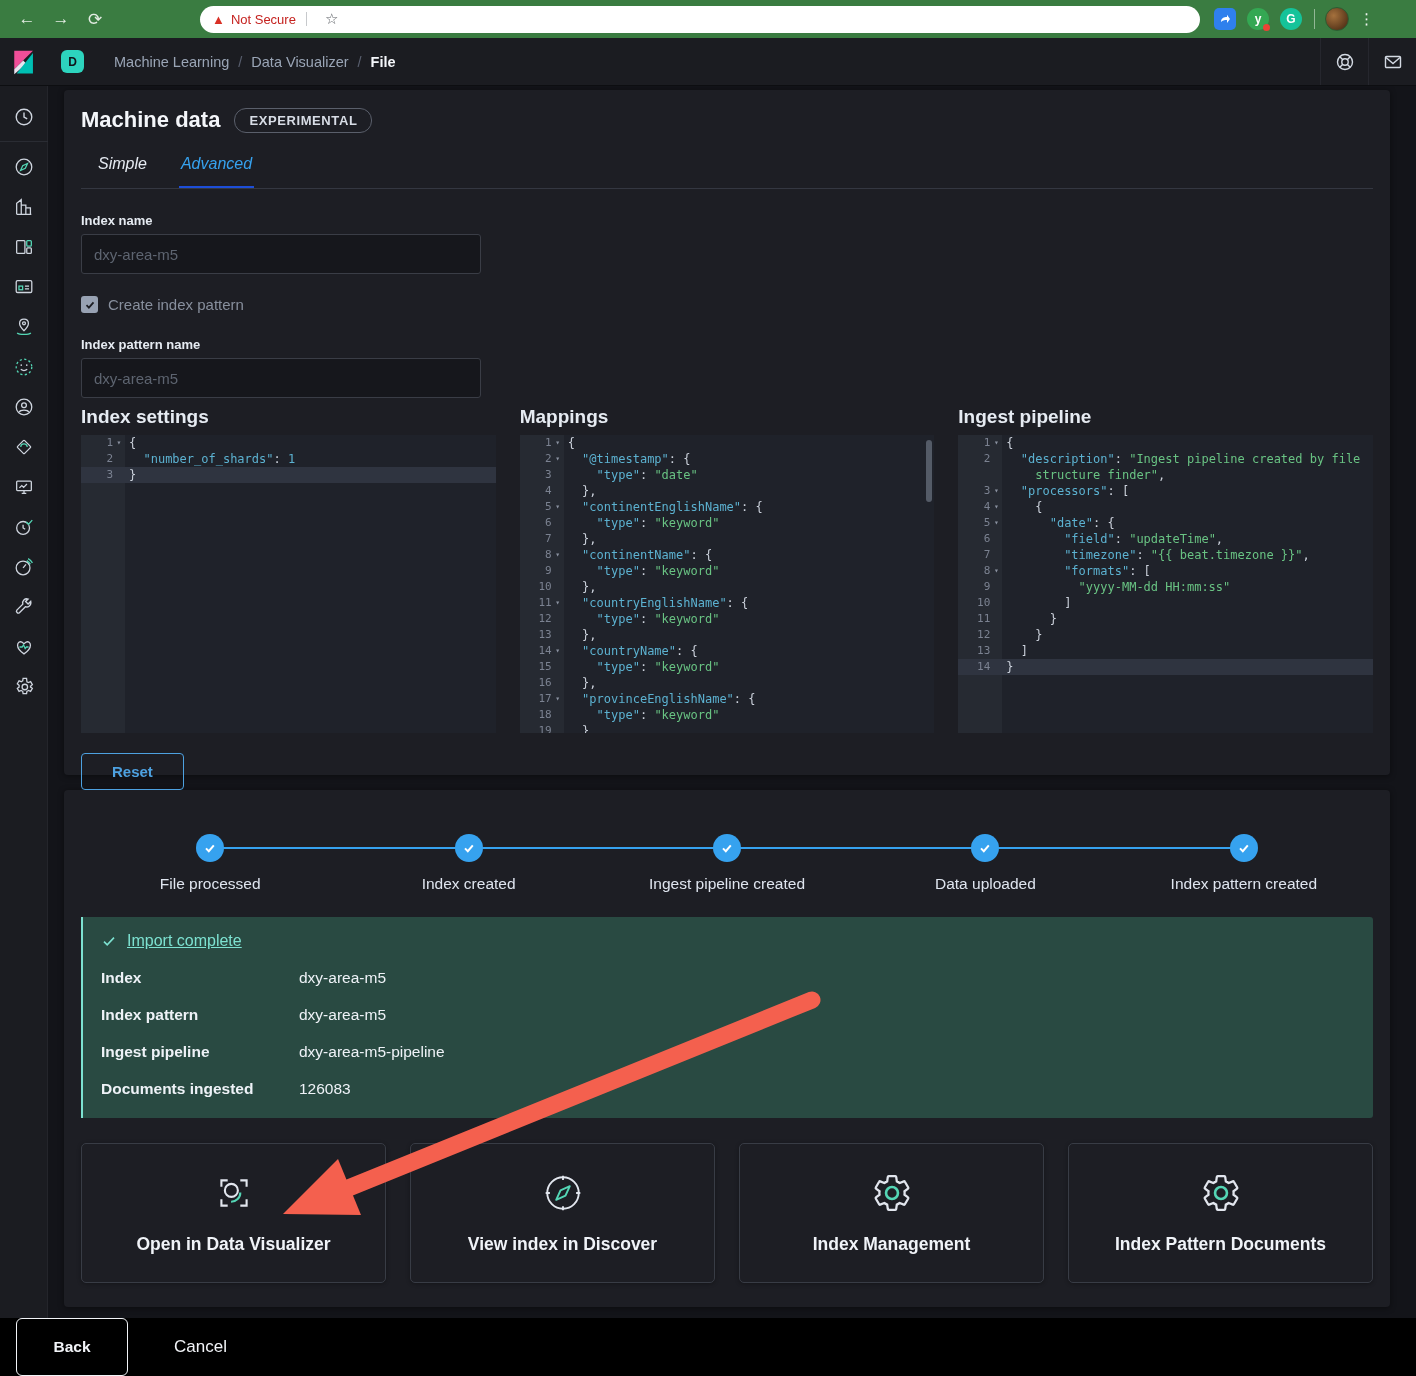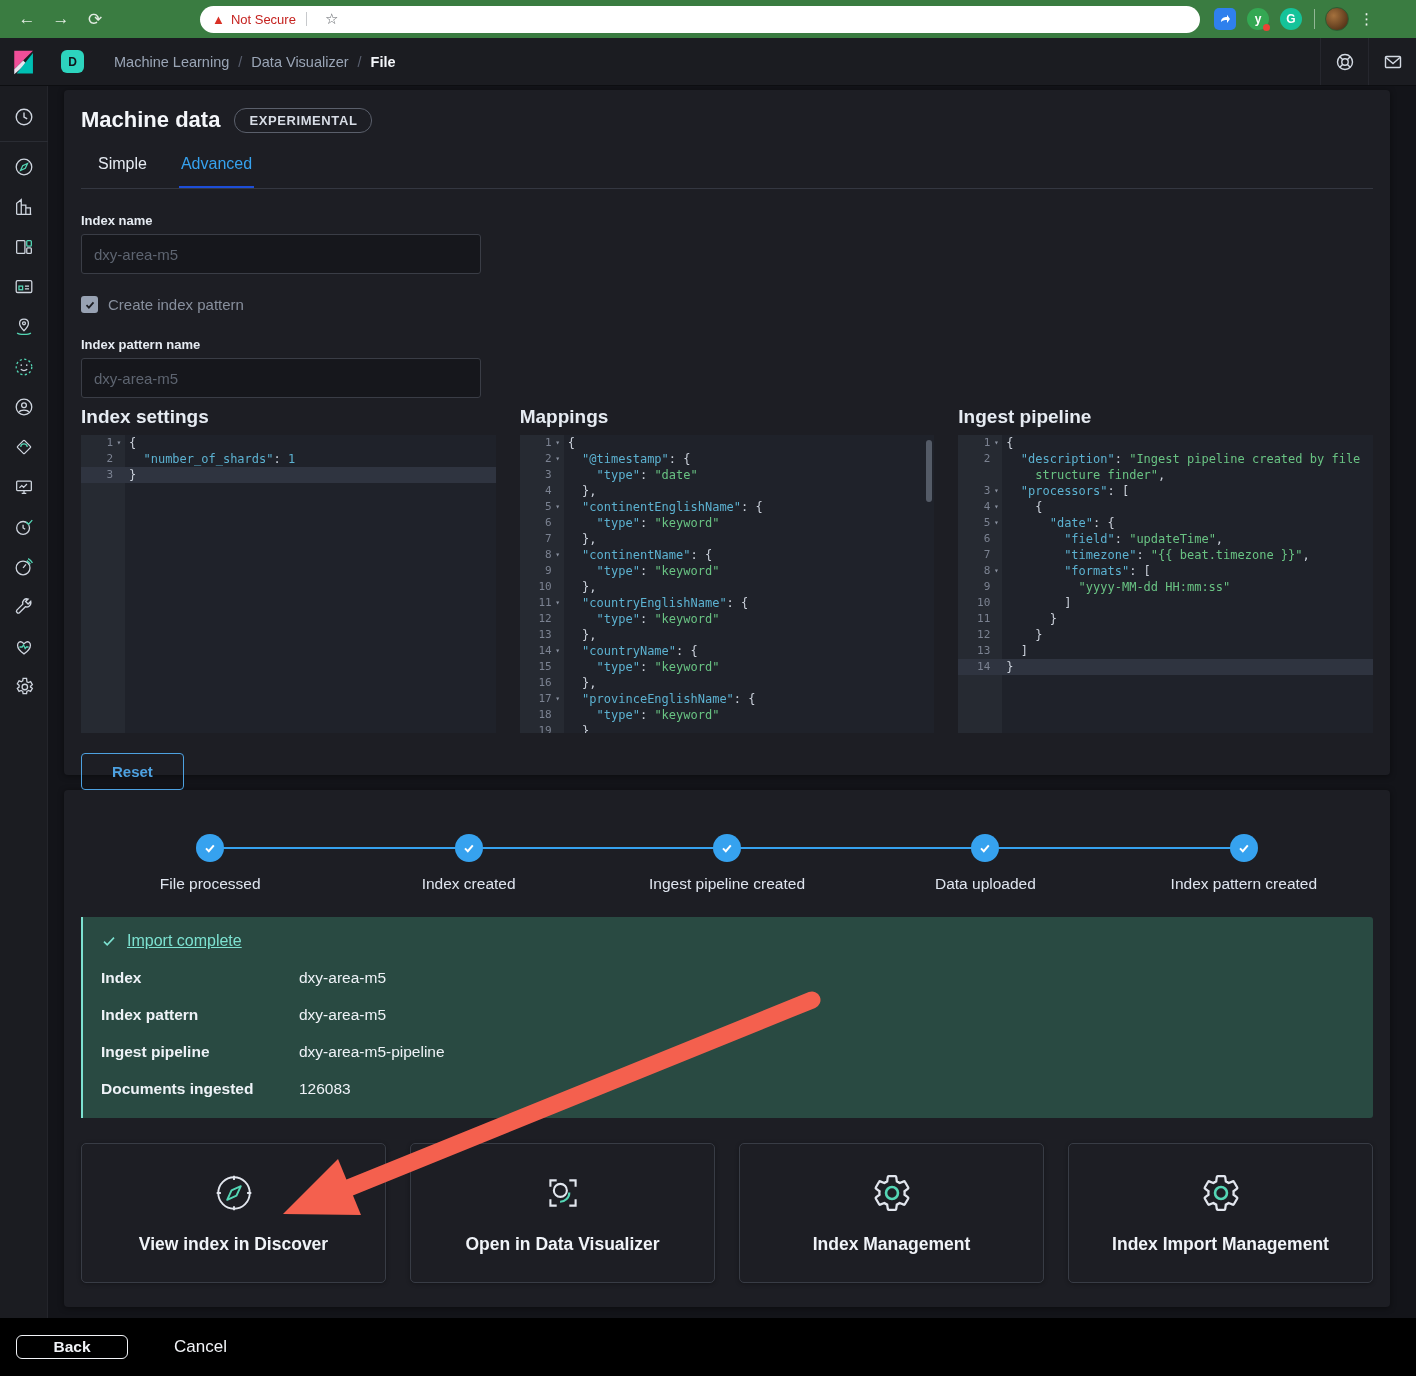--- a/index.html
+++ b/index.html
@@ -56,21 +56,21 @@
     padding:4px 26px 0 16px; overflow:hidden; }
   .panel { background:#1d1e24; border-radius:4px; box-shadow:0 1px 6px rgba(0,0,0,.45); }
   .p1 { height:685px; padding:17px 17px 0; }
   .p2 { height:517px; margin-top:15px; padding:16px 17px 0; }
 
   .title-row { display:flex; align-items:center; gap:14px; }
   .h1 { color:#f4f6fa; font-size:22px; font-weight:bold; }
   .badge { border:1px solid #5a5f6b; color:#d8dde6; border-radius:12px; font-size:13px; font-weight:bold;
     letter-spacing:.6px; padding:4px 14px; }
 
-  .tabs { margin-top:14px; border-bottom:1px solid #343741; display:flex; gap:30px; padding-left:15px; }
+  .tabs { margin-top:14px; border-bottom:1px solid #343741; display:flex; gap:30px; padding-left:15px;font-style:italic; }
   .tab { font-size:16px; color:#e6ebf2; padding:8px 2px 13px; cursor:pointer; }
   .tab.active { color:#36a2ef; border-bottom:2px solid #1d4ed8; }
 
   .flabel { margin-top:24px; color:#e6ebf2; font-size:13px; font-weight:bold; }
   .finput { margin-top:6px; width:400px; height:40px; background:#16171c; border:1px solid #3a3d46;
     border-radius:3px; color:#e6ebf2; font-size:15px; padding:0 12px; outline:none;
     font-family:"Liberation Sans", sans-serif; }
   .finput::placeholder { color:#5d6470; }
 
   .chk-row { margin-top:22px; display:flex; align-items:center; gap:10px; cursor:pointer; }
@@ -116,21 +116,21 @@
   
   .cards { margin-top:25px; display:grid; grid-template-columns:repeat(4,1fr); gap:24px; }
   .card { height:140px; background:#1d1e24; border:1px solid #383c45; border-radius:5px;
     display:flex; flex-direction:column; align-items:center; justify-content:center; gap:16px;
     cursor:pointer; box-shadow:0 1px 4px rgba(0,0,0,.3); }
   .card-lbl { color:#f0f3f8; font-size:17.5px; font-weight:bold; }
 
   
   .footer { position:absolute; left:0; right:0; bottom:0; height:58px; background:#000;
     display:flex; align-items:center; padding:0 16px; }
-  .back-btn { width:112px; height:24px; background:transparent; border:1px solid #f2f4f8; border-radius:6px;
+  .back-btn { width:112px; height:58px; background:transparent; border:1px solid #f2f4f8; border-radius:6px;
     color:#f2f4f8; font-size:15.5px; font-weight:bold; cursor:pointer; font-family:"Liberation Sans", sans-serif; }
   .cancel { margin-left:46px; color:#f2f4f8; font-size:17px; cursor:pointer; }
 
   .arrow-overlay { position:absolute; inset:0; pointer-events:none; z-index:50; }
   svg.ic { display:block; }
 </style>
 </head>
 <body>
 
 <div class="page">
@@ -673,47 +673,47 @@
             <div class="res-row">
               <div class="res-label">Documents ingested</div>
               <div class="res-value">126083</div>
             </div>
           </div>
       </div>
 
       <div class="cards" id="cards">
           <div class="card">
             <div><svg width="42" height="42" viewBox="0 0 40 40" fill="none">
+                <path d="M8 14V8h6M26 8h6v6M32 26v6h-6M14 32H8v-6" stroke="#e2e6ee" stroke-width="2"></path>
+                <circle cx="17.5" cy="17.5" r="6.2" stroke="#e2e6ee" stroke-width="2"></circle>
+                <path d="M26 19.5a8.6 8.6 0 0 1-8.8 8.8" stroke="#54d6b5" stroke-width="2"></path>
+              </svg></div>
+            <div class="card-lbl">Open in Data Visualizer</div>
+          </div>
+          <div class="card">
+            <div><svg width="42" height="42" viewBox="0 0 40 40" fill="none">
                 <circle cx="20" cy="20" r="15" stroke="#e2e6ee" stroke-width="1.8"></circle>
                 <path d="M20 3.5v4M36.5 20h-4M20 36.5v-4M3.5 20h4" stroke="#e2e6ee" stroke-width="1.8"></path>
                 <polygon points="13.5,26.5 17.6,17.6 26.5,13.5 22.4,22.4" stroke="#54d6b5" stroke-width="1.8" stroke-linejoin="round"></polygon>
               </svg></div>
             <div class="card-lbl">View index in Discover</div>
-          </div>
-          <div class="card">
-            <div><svg width="42" height="42" viewBox="0 0 40 40" fill="none">
-                <path d="M8 14V8h6M26 8h6v6M32 26v6h-6M14 32H8v-6" stroke="#e2e6ee" stroke-width="2"></path>
-                <circle cx="17.5" cy="17.5" r="6.2" stroke="#e2e6ee" stroke-width="2"></circle>
-                <path d="M26 19.5a8.6 8.6 0 0 1-8.8 8.8" stroke="#54d6b5" stroke-width="2"></path>
-              </svg></div>
-            <div class="card-lbl">Open in Data Visualizer</div>
           </div>
           <div class="card">
             <div><svg width="42" height="42" viewBox="0 0 24 24" fill="none">
                 <path d="M19.14 12.94c.04-.3.06-.61.06-.94 0-.32-.02-.64-.07-.94l2.03-1.58c.18-.14.23-.41.12-.61l-1.92-3.32c-.12-.22-.37-.29-.59-.22l-2.39.96c-.5-.38-1.03-.7-1.62-.94l-.36-2.54c-.04-.24-.24-.41-.48-.41h-3.84c-.24 0-.43.17-.47.41l-.36 2.54c-.59.24-1.13.57-1.62.94l-2.39-.96c-.22-.08-.47 0-.59.22L2.74 8.87c-.12.21-.08.47.12.61l2.03 1.58c-.05.3-.09.63-.09.94s.02.64.07.94l-2.03 1.58c-.18.14-.23.41-.12.61l1.92 3.32c.12.22.37.29.59.22l2.39-.96c.5.38 1.03.7 1.62.94l.36 2.54c.05.24.24.41.48.41h3.84c.24 0 .44-.17.47-.41l.36-2.54c.59-.24 1.13-.56 1.62-.94l2.39.96c.22.08.47 0 .59-.22l1.92-3.32c.12-.22.07-.47-.12-.61l-2.01-1.58z" stroke="#e2e6ee" stroke-width="1.3"></path>
                 <circle cx="12" cy="12" r="3.4" stroke="#54d6b5" stroke-width="1.5"></circle>
               </svg></div>
             <div class="card-lbl">Index Management</div>
           </div>
           <div class="card">
             <div><svg width="42" height="42" viewBox="0 0 24 24" fill="none">
                 <path d="M19.14 12.94c.04-.3.06-.61.06-.94 0-.32-.02-.64-.07-.94l2.03-1.58c.18-.14.23-.41.12-.61l-1.92-3.32c-.12-.22-.37-.29-.59-.22l-2.39.96c-.5-.38-1.03-.7-1.62-.94l-.36-2.54c-.04-.24-.24-.41-.48-.41h-3.84c-.24 0-.43.17-.47.41l-.36 2.54c-.59.24-1.13.57-1.62.94l-2.39-.96c-.22-.08-.47 0-.59.22L2.74 8.87c-.12.21-.08.47.12.61l2.03 1.58c-.05.3-.09.63-.09.94s.02.64.07.94l-2.03 1.58c-.18.14-.23.41-.12.61l1.92 3.32c.12.22.37.29.59.22l2.39-.96c.5.38 1.03.7 1.62.94l.36 2.54c.05.24.24.41.48.41h3.84c.24 0 .44-.17.47-.41l.36-2.54c.59-.24 1.13-.56 1.62-.94l2.39.96c.22.08.47 0 .59-.22l1.92-3.32c.12-.22.07-.47-.12-.61l-2.01-1.58z" stroke="#e2e6ee" stroke-width="1.3"></path>
                 <circle cx="12" cy="12" r="3.4" stroke="#54d6b5" stroke-width="1.5"></circle>
               </svg></div>
-            <div class="card-lbl">Index Import Management</div>
+            <div class="card-lbl">Index Pattern Documents</div>
           </div>
         </div>
     </div>
   </div>
 
   <div class="footer">
     <button class="back-btn">Back</button>
     <div class="cancel">Cancel</div>
   </div>
 

